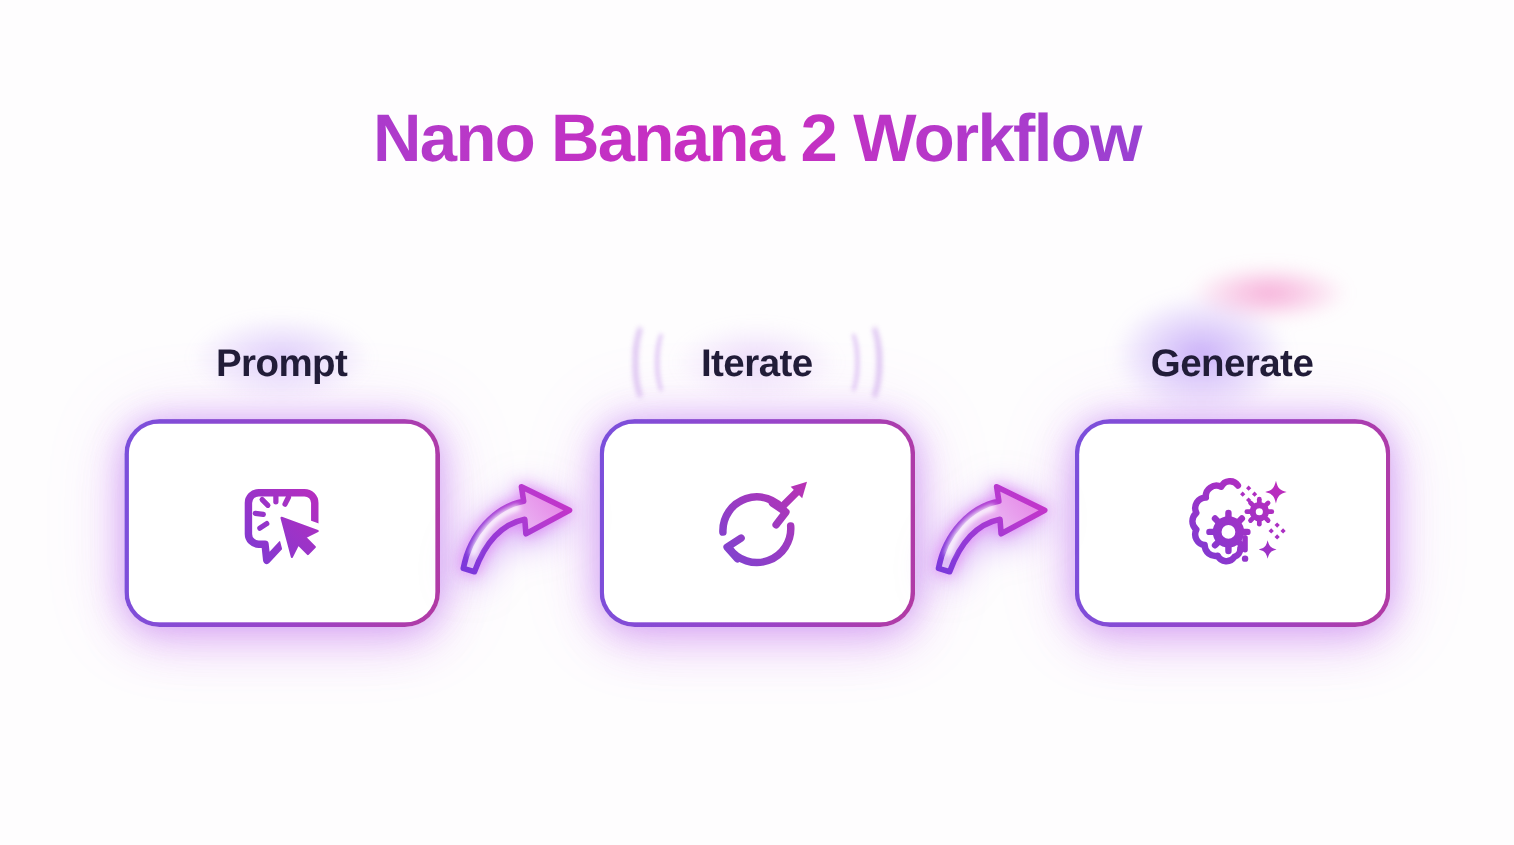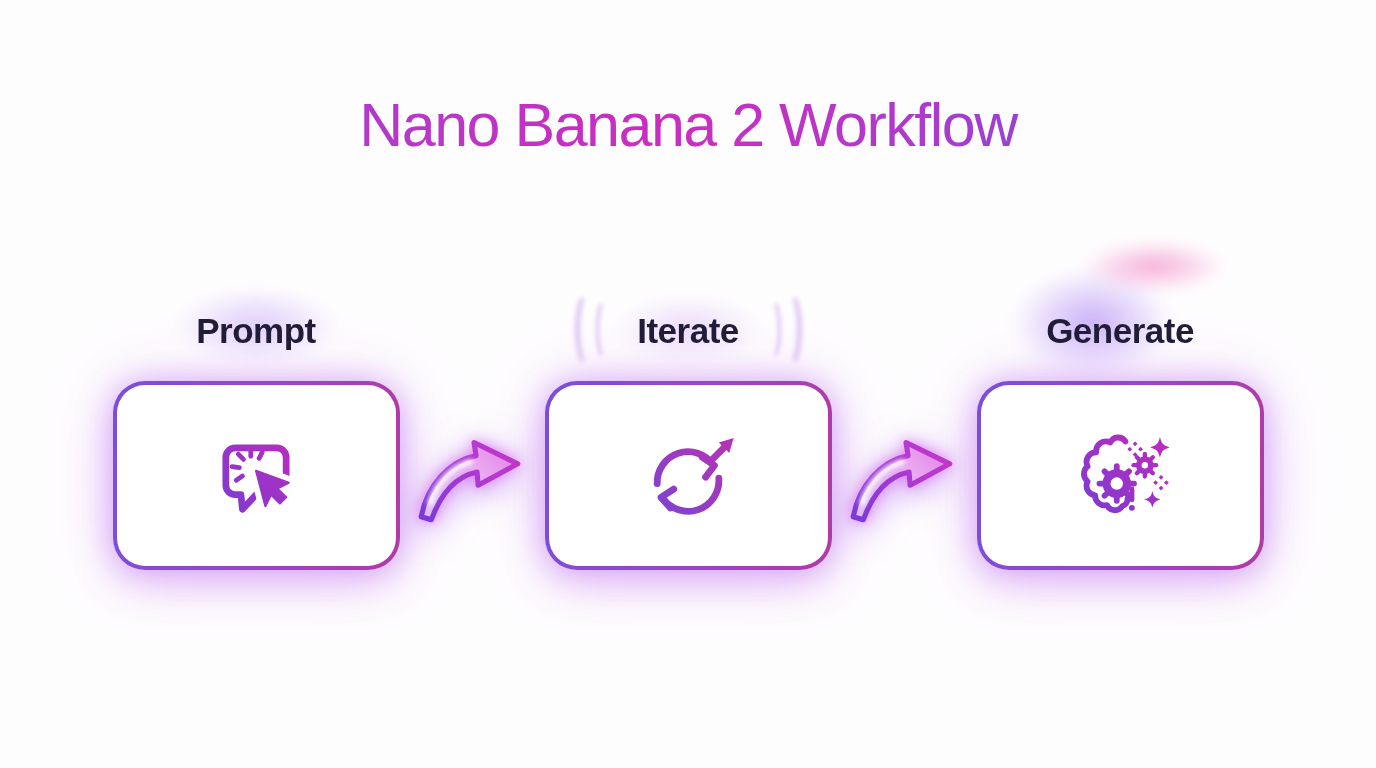--- a/index.html
+++ b/index.html
@@ -9,21 +9,21 @@
     width:1376px; height:768px;
     background:#fefdfe;
     overflow:hidden;
     font-family:"Liberation Sans", sans-serif;
   }
 
   
   .title {
     position:absolute; top:90px; left:0; width:100%;
     text-align:center;
-    font-size:61px; font-weight:400; letter-spacing:-1.5px;
+    font-size:61px; font-weight:700; letter-spacing:-1.5px;
     background:linear-gradient(90deg,#6f46d2 0%, #8a42d6 12%, #b838c8 30%, #c52fc3 42%, #c92fc0 50%, #b637c9 62%, #8f45d5 80%, #7a49d6 100%);
     -webkit-background-clip:text; background-clip:text;
     -webkit-text-fill-color:transparent; color:transparent;
   }
 
   
   .flow {
     position:absolute; top:308px; left:0; width:100%;
     display:flex; justify-content:center; gap:145px;
   }

